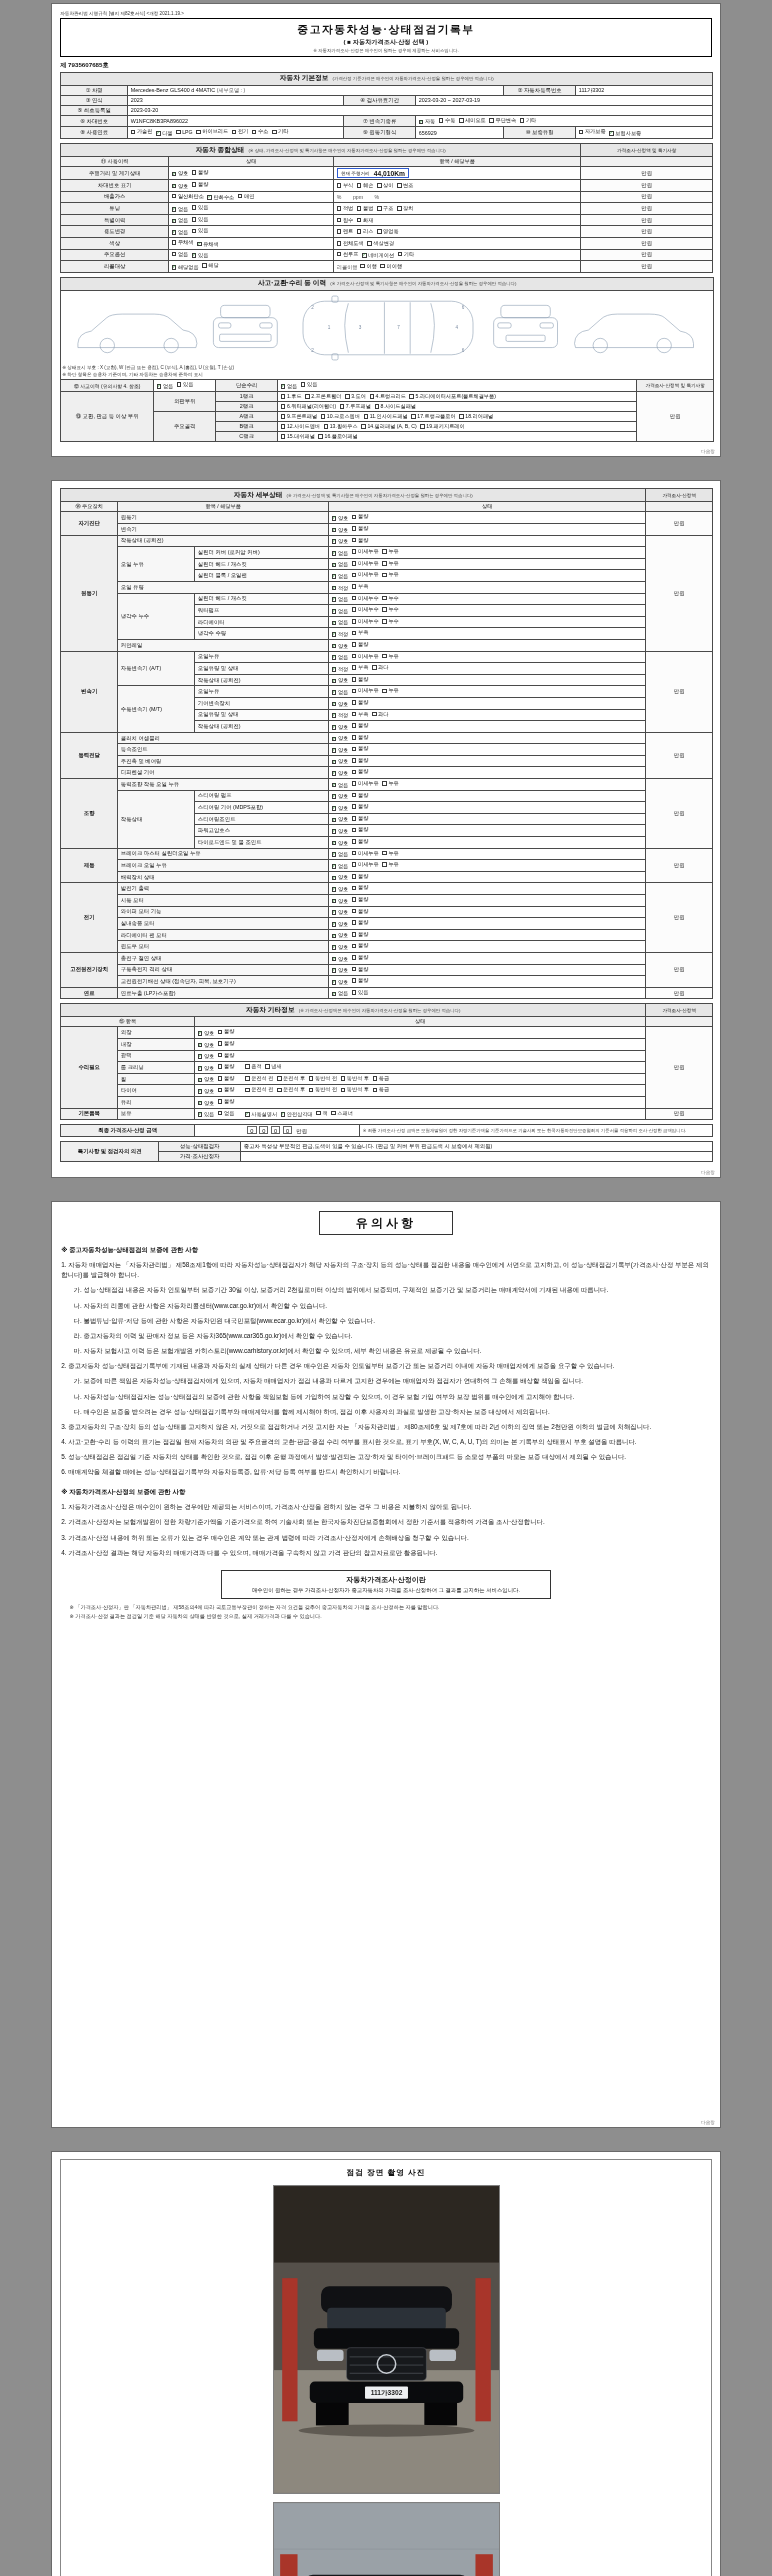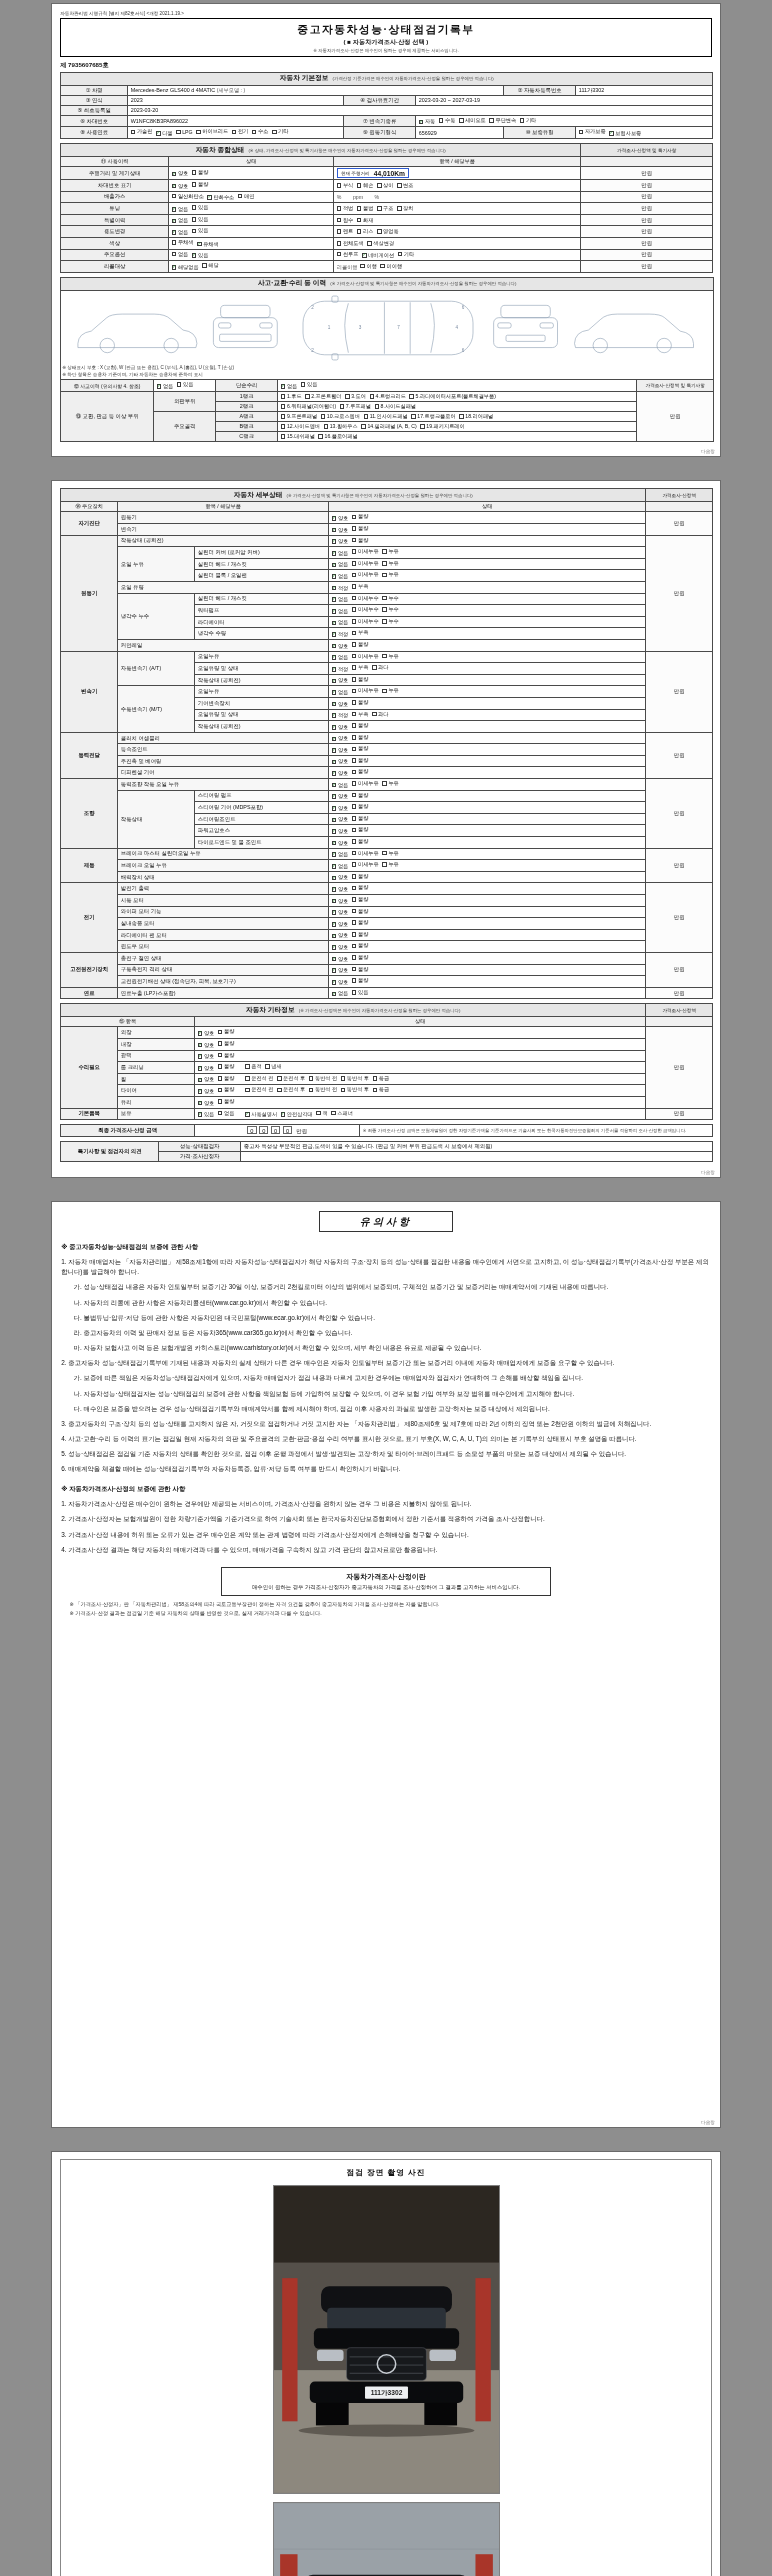--- a/index.html
+++ b/index.html
@@ -31,21 +31,21 @@
   .mile-box { display:inline-flex; align-items:center; border:1px solid #2f5bd1; padding:0.5px 3.1px; background:#fff; }
   .mile-label { font-size:4.6px; margin-right:4.1px; color:#222; }
   .mile-value { font-size:6.7px; font-weight:bold; }
   .legend { font-size:4.6px; color:#333; margin-top:2.1px; text-align:left; }
   .diagram-cell { text-align:center; padding:3.1px 1px 2.1px; }
   .next-mark { position:absolute; right:5.2px; bottom:2.1px; font-size:4.6px; color:#777; }
   .digit { display:inline-block; width:9.3px; height:8.2px; border:0.5px solid #666; text-align:center; font-size:5.7px;
            line-height:8.2px; margin-right:2.6px; background:#fff; }
   .final-note { font-size:4.4px; color:#444; text-align:left; }
   .notice-title-box { border:0.8px solid #333; width:134px; margin:2.1px auto 7.2px; text-align:center;
-                      font-weight:bold; font-size:10px; padding:2.6px 0; letter-spacing:3.1px;font-style:italic; }
+                      font-weight:bold; font-size:12px; padding:2.6px 0; letter-spacing:3.1px; }
   .np { font-size:6.4px; line-height:1.65; margin:4.6px 1px; }
   .np.b { font-weight:bold; margin-top:9.3px; }
   .np.i { padding-left:12.4px; }
   .price-def-box { border:0.8px solid #333; width:330px; margin:11.3px auto 5.2px; text-align:center; padding:4.1px 5.2px; }
   .price-def-title { font-weight:bold; font-size:7px; }
   .price-def-body { font-size:5.4px; margin-top:2.1px; color:#222; }
   .nfoot { font-size:5.2px; color:#333; margin:1.5px 9.3px; }
   .photos-box { border:0.5px solid #888; padding:8.2px 5.2px 12.4px; }
   .photos-title { text-align:center; font-weight:bold; font-size:7.7px; margin-bottom:5.2px; letter-spacing:1px; }
   .photo { display:block; margin:7.2px auto; border:0.5px solid #808080; background:#777; }

